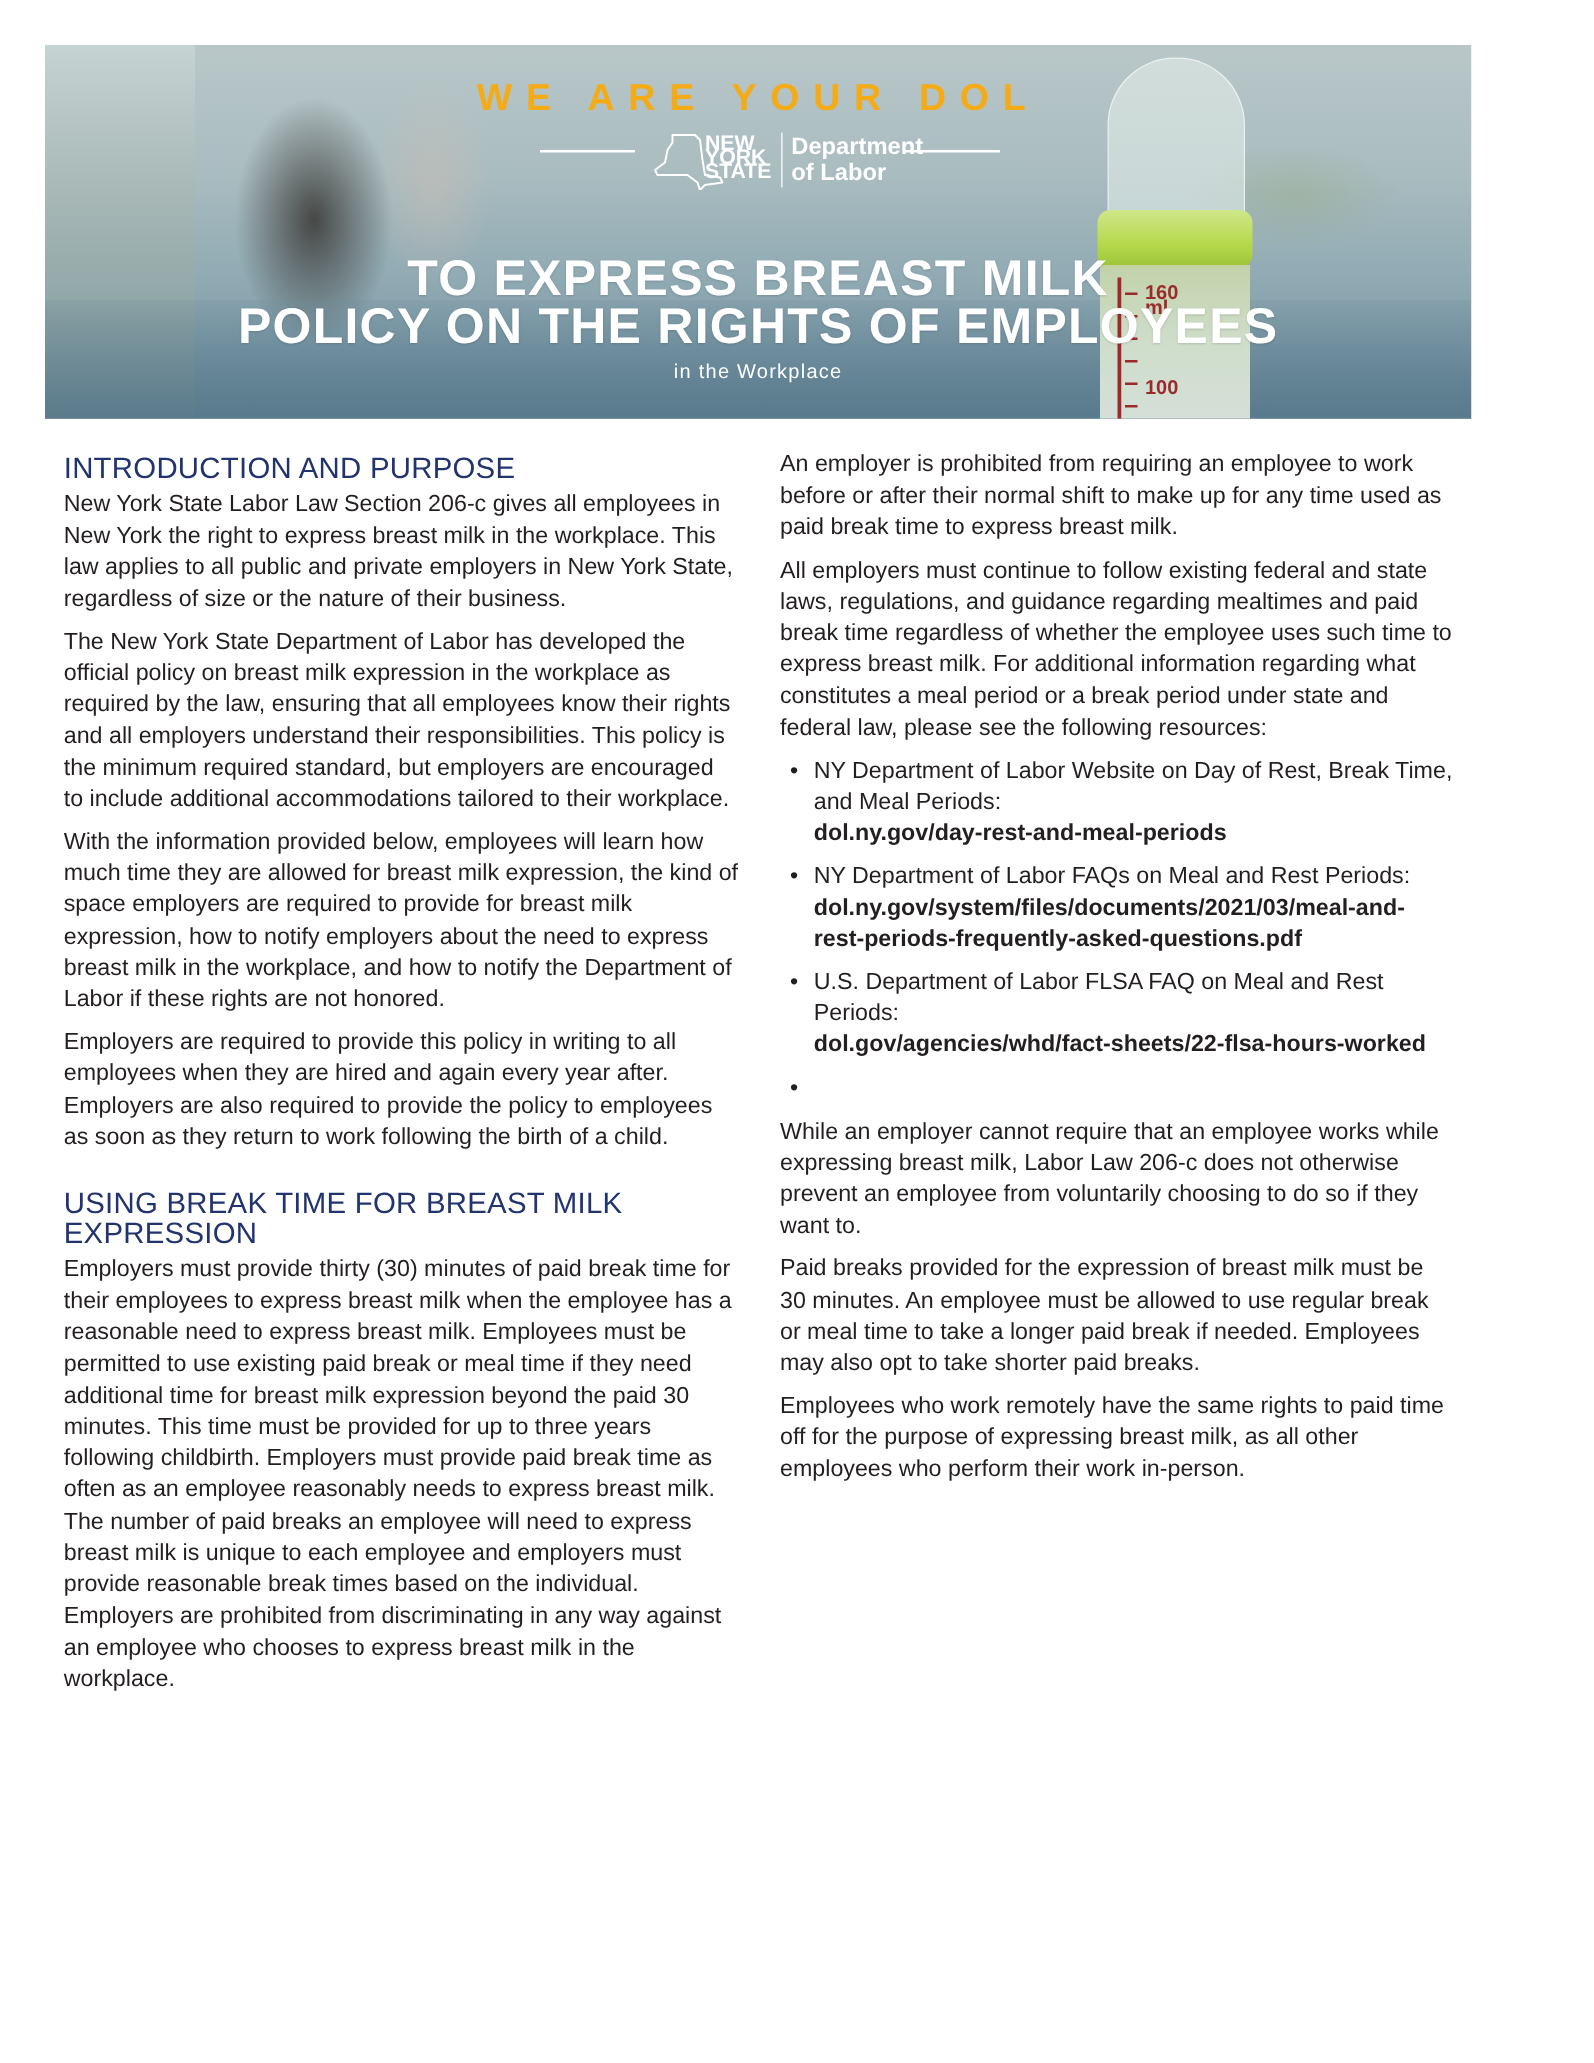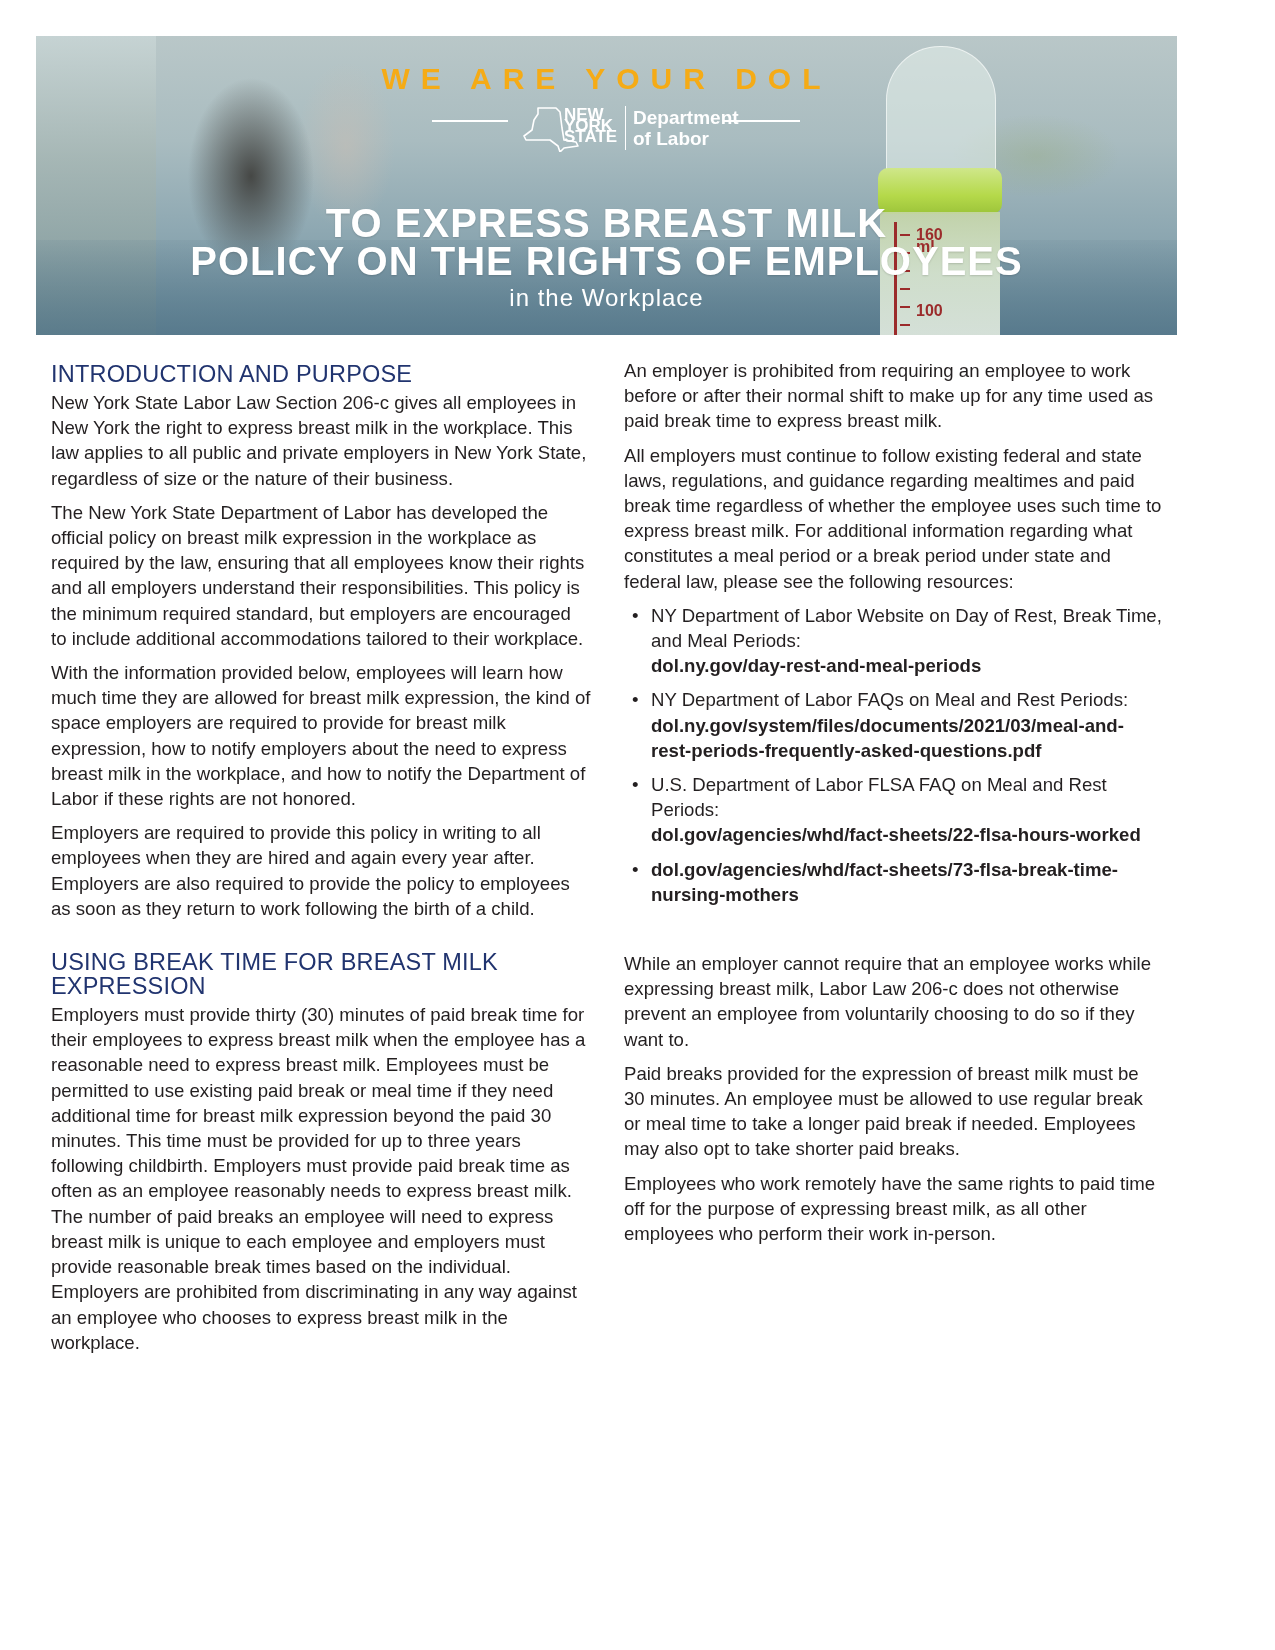--- a/index.html
+++ b/index.html
@@ -38,21 +38,21 @@
     .state-name { position: absolute; left: 528px; top: 3px; font-size: 17px; font-weight: bold;
             line-height: 11px; color: #fff; }
     .logo-divider { position: absolute; left: 589px; top: 0; width: 1px; height: 44px; background: #ffffff; }
     .dept-name { position: absolute; left: 597px; top: 1px; font-size: 19px; font-weight: bold;
             line-height: 21px; color: #fff; }
 
     .hero-title { position: absolute; left: 0; right: 0; top: 168px; text-align: center; color: #ffffff;
             font-size: 40px; font-weight: bold; line-height: 38px; letter-spacing: 1px;
             text-shadow: 0 1px 2px rgba(0,0,0,0.15); }
     .hero-sub { position: absolute; left: 0; right: 0; top: 248px; text-align: center; color: #ffffff;
-            font-size: 24px; line-height: 28px; letter-spacing: 1px; }
+            font-size: 16px; line-height: 28px; letter-spacing: 1px; }
 
     
     .col { position: absolute; top: 358px; width: 540px; font-size: 18.6px; line-height: 25.2px; }
     .col.left { left: 51px; }
     .col.right { left: 624px; }
     .col p { margin: 0 0 9px 0; }
     h2 { margin: 0 0 4px 0; color: #21346f; font-size: 23.5px; line-height: 24px; font-weight: normal;
          letter-spacing: 0.2px; }
     .h2-intro { padding-top: 4px; }
     .h2-break { margin-top: 29px; }
@@ -141,21 +141,20 @@
       <span>NY Department of Labor FAQs on Meal and Rest Periods:</span>
       <span class="link">dol.ny.gov/system/files/documents/2021/03/meal-and-rest-periods-frequently-asked-questions.pdf</span>
     </li>
     <li>
       <span class="bullet">•</span>
       <span>U.S. Department of Labor FLSA FAQ on Meal and Rest Periods:</span>
       <span class="link">dol.gov/agencies/whd/fact-sheets/22-flsa-hours-worked</span>
     </li>
     <li>
       <span class="bullet">•</span>
-      <span class="link">dol.gov/agencies/whd/fact-sheets/73-flsa-break-time-nursing-mothers</span>
     </li>
   </ul>
 
   <div class="gap-after-list"></div>
 
   <p>While an employer cannot require that an employee works while expressing breast milk, Labor Law 206-c does not otherwise prevent an employee from voluntarily choosing to do so if they want to.</p>
   <p>Paid breaks provided for the expression of breast milk must be 30 minutes.  An employee must be allowed to use regular break or meal time to take a longer paid break if needed. Employees may also opt to take shorter paid breaks.</p>
   <p>Employees who work remotely have the same rights to paid time off for the purpose of expressing breast milk, as all other employees who perform their work in-person.</p>
 </div>
 

